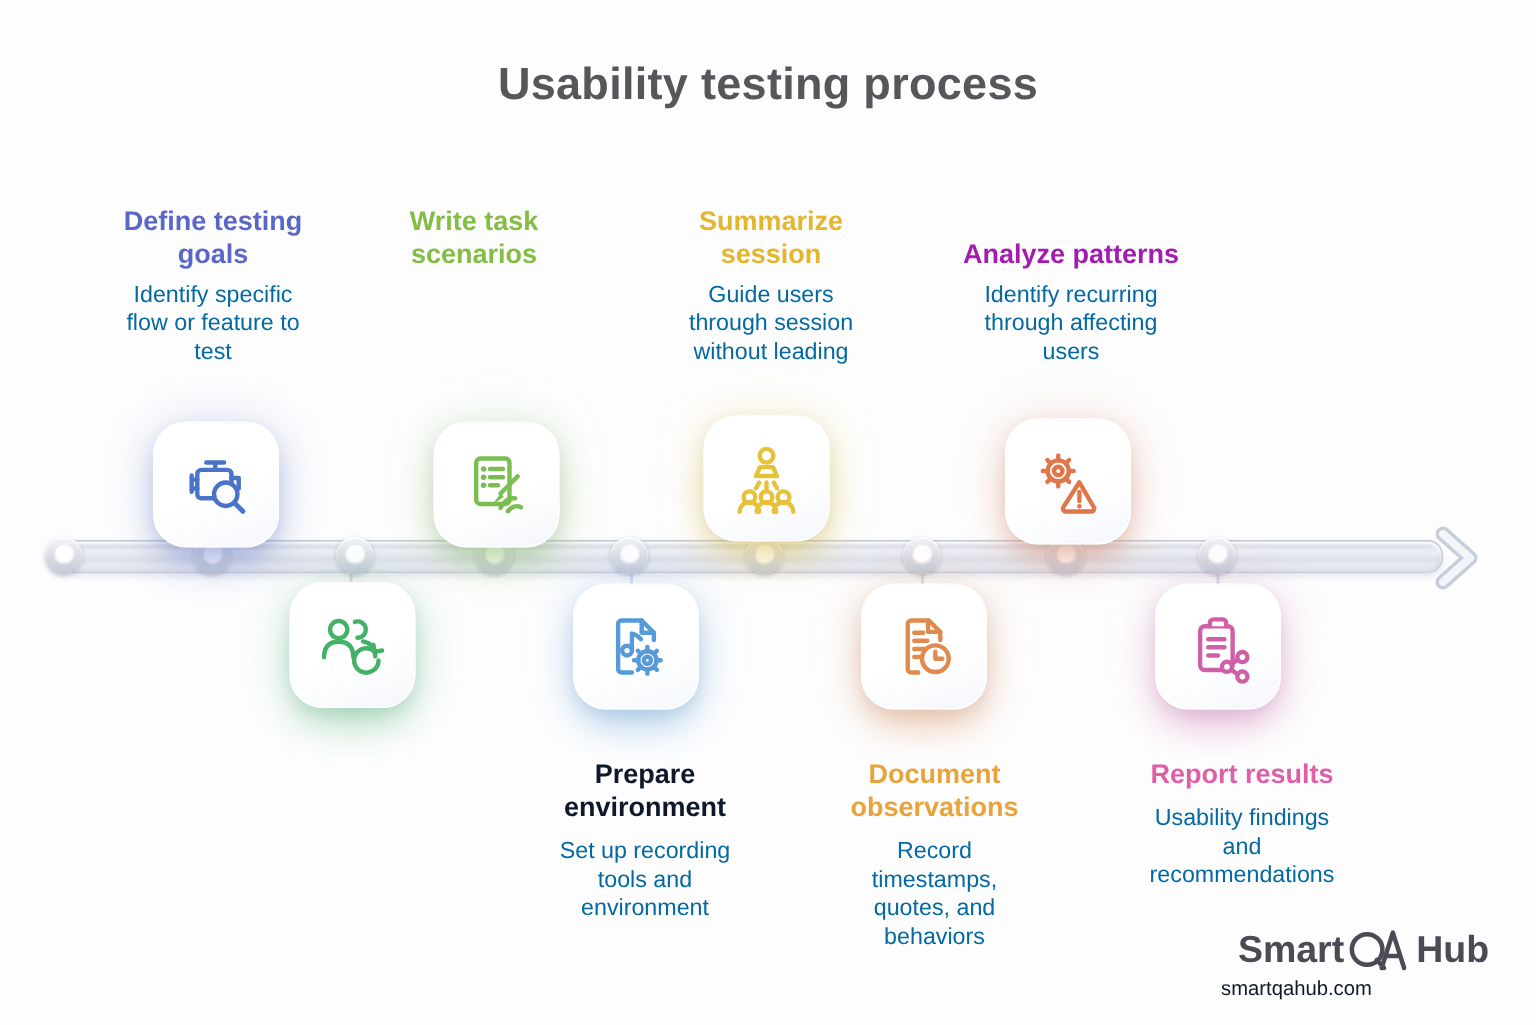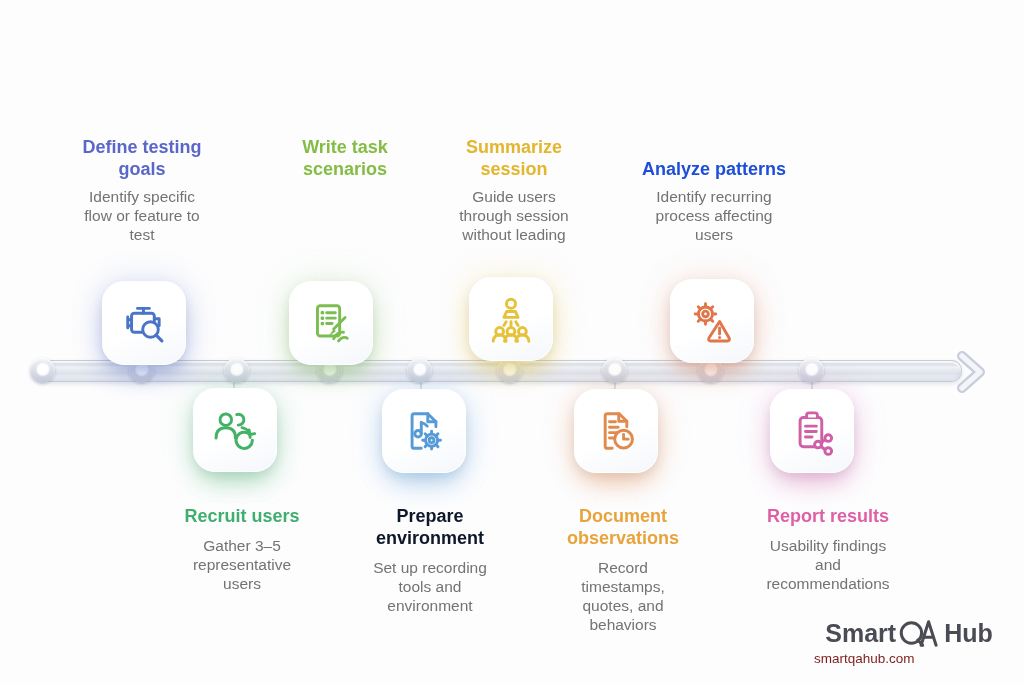--- a/index.html
+++ b/index.html
@@ -5,21 +5,21 @@
   html,body{margin:0;padding:0;background:#ffffff;}
   .canvas{position:relative;width:1024px;height:683px;background:#fdfdfe;overflow:hidden;
           font-family:"Liberation Sans",sans-serif;}
 
   .pageTitle{position:absolute;left:0;top:40px;width:100%;text-align:center;
              font-size:30px;font-weight:700;color:#56575b;letter-spacing:.2px;}
 
   
   .stepText{position:absolute;width:200px;text-align:center;}
   .stepText h3{margin:0 auto;font-size:18px;font-weight:700;line-height:22px;}
-  .stepText p{margin:7px auto 0;font-size:15.5px;line-height:19px;color:#737373;}
+  .stepText p{margin:7px auto 0;font-size:15.5px;line-height:19px;color:#0369a1;}
   .stepText.top{top:124px;}
   .stepText.top h3{height:56px;display:flex;align-items:flex-end;justify-content:center;}
   .stepText.bot{top:505px;}
   .stepText.bot p{margin-top:9px;}
 
   .s1 h3{max-width:125px}.s1 p{max-width:126px}
   .s2 h3{max-width:110px}.s2 p{max-width:136px}
   .s3 h3{max-width:110px}.s3 p{max-width:122px}
   .s4 p{max-width:124px}
   .s5 p{max-width:112px}
@@ -57,42 +57,43 @@
         box-shadow:inset 0 -1px 2px rgba(150,160,185,.45);}
   .arrowhead{position:absolute;left:920px;top:-2px;width:44px;height:44px;}
   .conn{position:absolute;width:2px;background:#dde0e9;z-index:1;}
 
   
   .footer{position:absolute;right:20px;top:618px;width:190px;}
   .logo{display:flex;align-items:center;justify-content:center;gap:2px;
         font-size:25px;font-weight:700;color:#4a4b55;}
   .logo svg{width:44px;height:30px;fill:none;stroke:#4a4b55;stroke-width:2.8;
             stroke-linecap:round;stroke-linejoin:round;}
-  .url{margin-top:3px;font-size:13.5px;color:#7f1d1d;}
+  .url{margin-top:3px;font-size:13.5px;color:#0f172a;}
 </style>
 </head>
 <body>
 
 <div class="canvas">
 
+  <div class="pageTitle">Usability testing process</div>
 
   <div class="stepText top s1" style="left:42px">
     <h3 style="color: rgb(90, 103, 201);">Define testing goals</h3>
     <p>Identify specific flow or feature to test</p>
   </div>
-  <div class="stepText top s2" style="left:245px">
+  <div class="stepText top s2" style="left:216px">
     <h3 style="color: rgb(132, 189, 68);">Write task scenarios</h3>
   </div>
   <div class="stepText top s3" style="left:414px">
     <h3 style="color: rgb(227, 182, 46);">Summarize session</h3>
     <p>Guide users through session without leading</p>
   </div>
   <div class="stepText top s4" style="left:614px">
-    <h3 style="color: #1d4ed8;">Analyze patterns</h3>
-    <p>Identify recurring process affecting users</p>
+    <h3 style="color: #a21caf;">Analyze patterns</h3>
+    <p>Identify recurring through affecting users</p>
   </div>
 
   <div class="conn" style="left:141px;top:346px;height:18px"></div>
   <div class="conn" style="left:329px;top:346px;height:18px"></div>
   <div class="conn" style="left:509px;top:346px;height:18px"></div>
   <div class="conn" style="left:710px;top:346px;height:18px"></div>
   <div class="conn" style="left:233px;top:376px;height:18px"></div>
   <div class="conn" style="left:420px;top:376px;height:18px"></div>
   <div class="conn" style="left:614px;top:376px;height:18px"></div>
   <div class="conn" style="left:811px;top:376px;height:18px"></div>
@@ -191,24 +192,20 @@
       <rect x="13" y="11.5" width="20" height="27" rx="3"></rect>
       <path d="M19 11.5 v-2 a2.2 2.2 0 0 1 2.2 -2.2 h5.6 a2.2 2.2 0 0 1 2.2 2.2 v2" fill="#ffffff"></path>
       <path d="M18 19.5 h10 M18 24.5 h10 M18 29.5 h6"></path>
       <path d="M32.3 35 L36.2 32 M32.3 38.3 L36.2 41.3"></path>
       <circle cx="29.5" cy="36.5" r="3.1" fill="#ffffff"></circle>
       <circle cx="39" cy="30.5" r="3.1" fill="#ffffff"></circle>
       <circle cx="39" cy="42.5" r="3.1" fill="#ffffff"></circle>
     </svg>
   </div>
 
-  <div class="stepText bot s5" style="left:142px">
-    <h3 style="color: rgb(63, 174, 110);">Recruit users</h3>
-    <p>Gather 3–5 representative users</p>
-  </div>
   <div class="stepText bot s6" style="left:330px">
     <h3 style="color: #0f172a;">Prepare environment</h3>
     <p>Set up recording tools and environment</p>
   </div>
   <div class="stepText bot s7" style="left:523px">
     <h3 style="color: rgb(232, 163, 58);">Document observations</h3>
     <p>Record timestamps, quotes, and behaviors</p>
   </div>
   <div class="stepText bot s8" style="left:728px">
     <h3 style="color: rgb(223, 95, 167);">Report results</h3>

